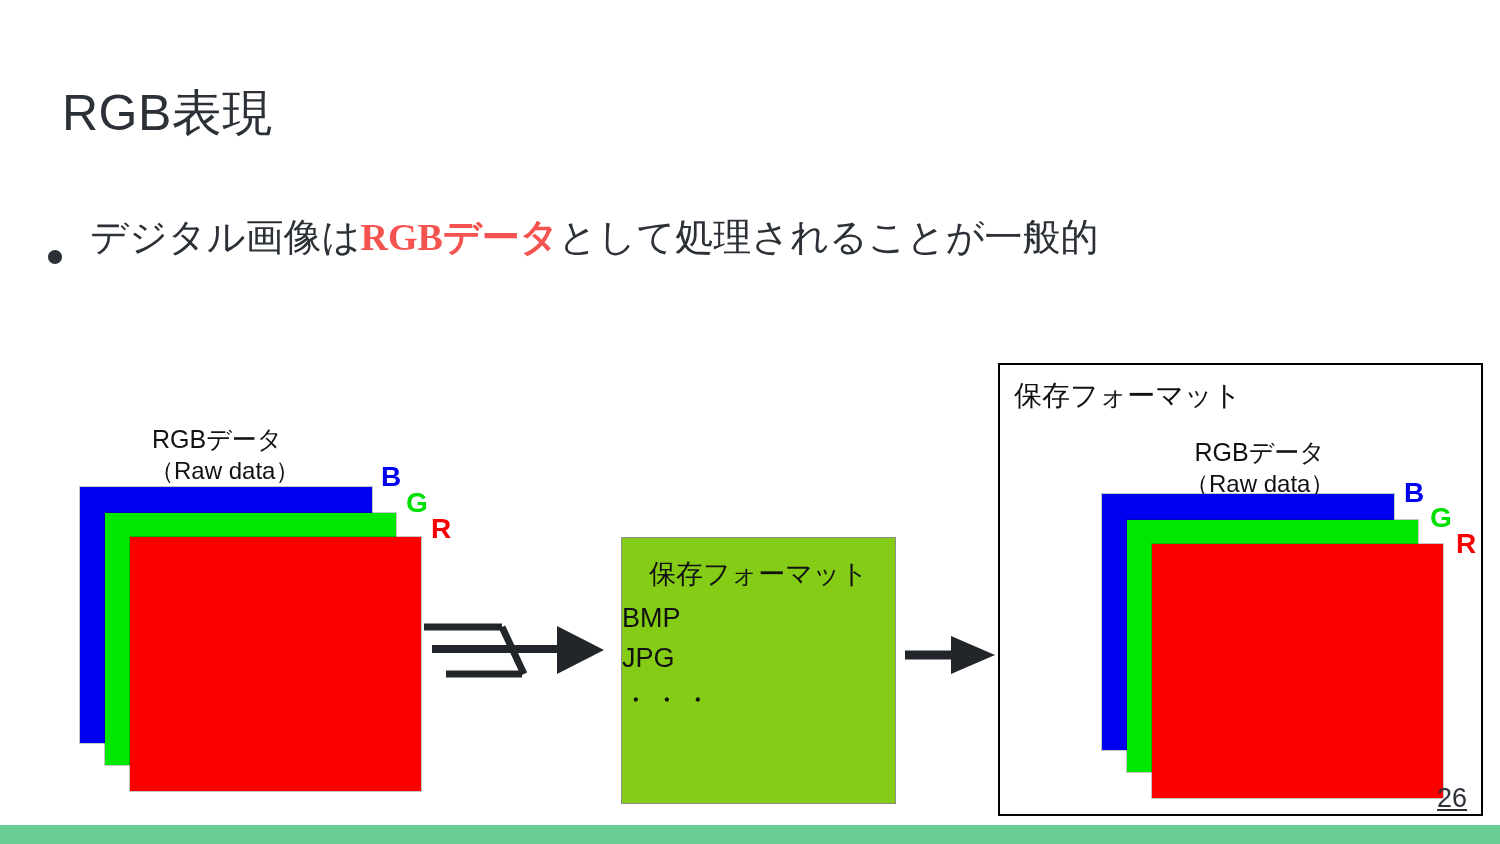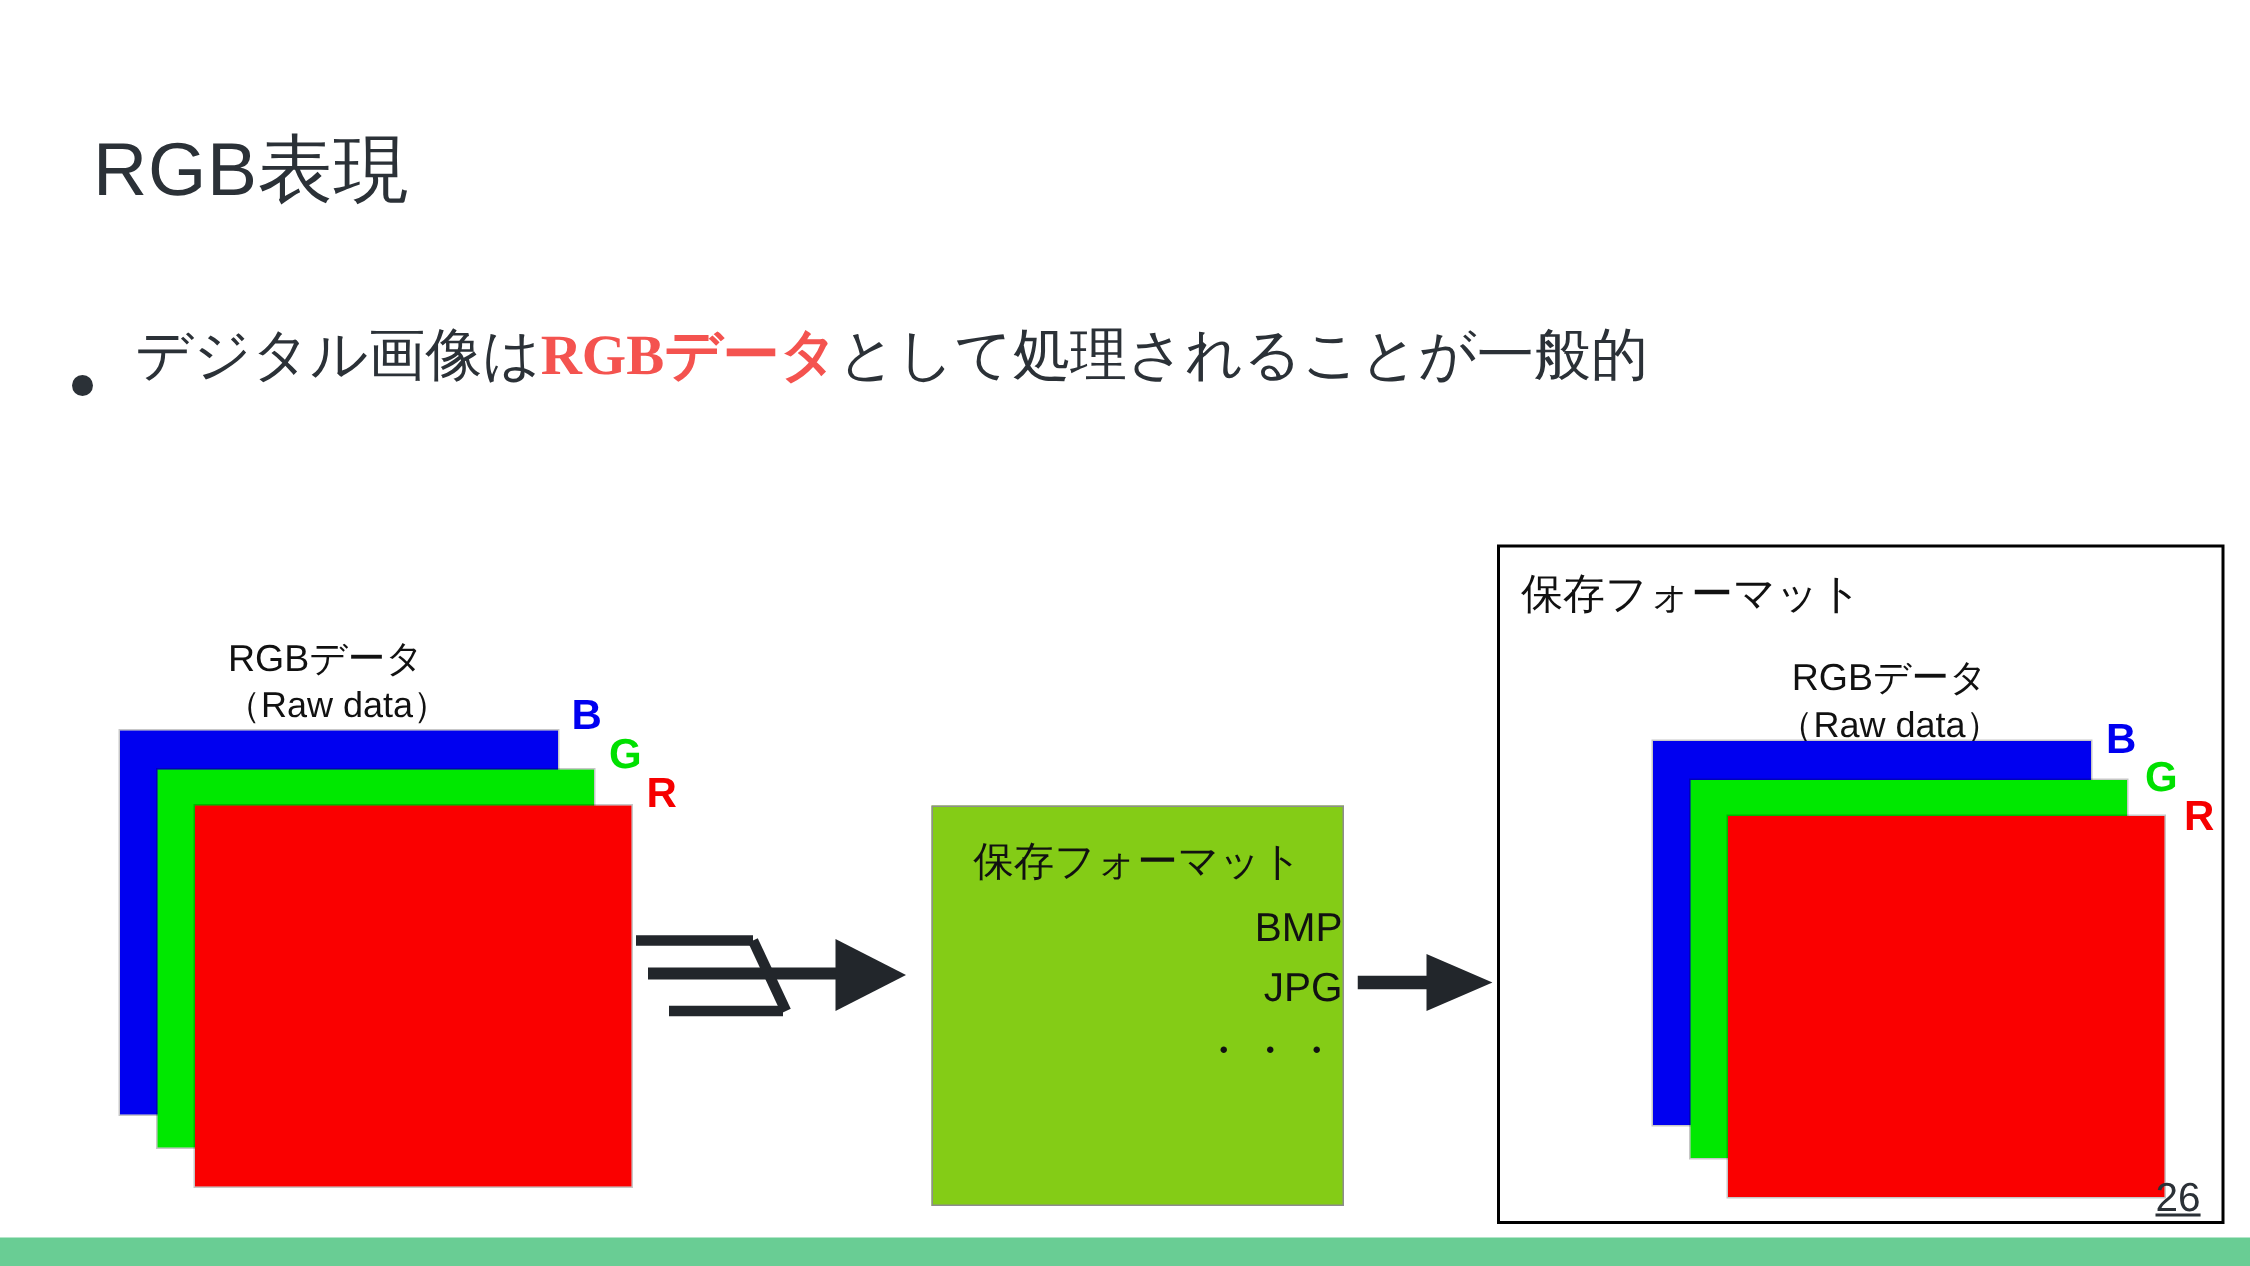--- a/index.html
+++ b/index.html
@@ -140,21 +140,21 @@
     text-align: center;
     font-size: 27px;
     color: #111111;
     white-space: nowrap;
   }
   .fmt-list {
     position: absolute;
     left: 0;
     top: 60px;
     width: 100%;
-    text-align: right;
+    text-align: left;
   }
   .fmt-item {
     font-size: 27px;
     color: #111111;
     line-height: 40px;
   }
   .fmt-dots {
     font-size: 27px;
     color: #111111;
     line-height: 44px;

